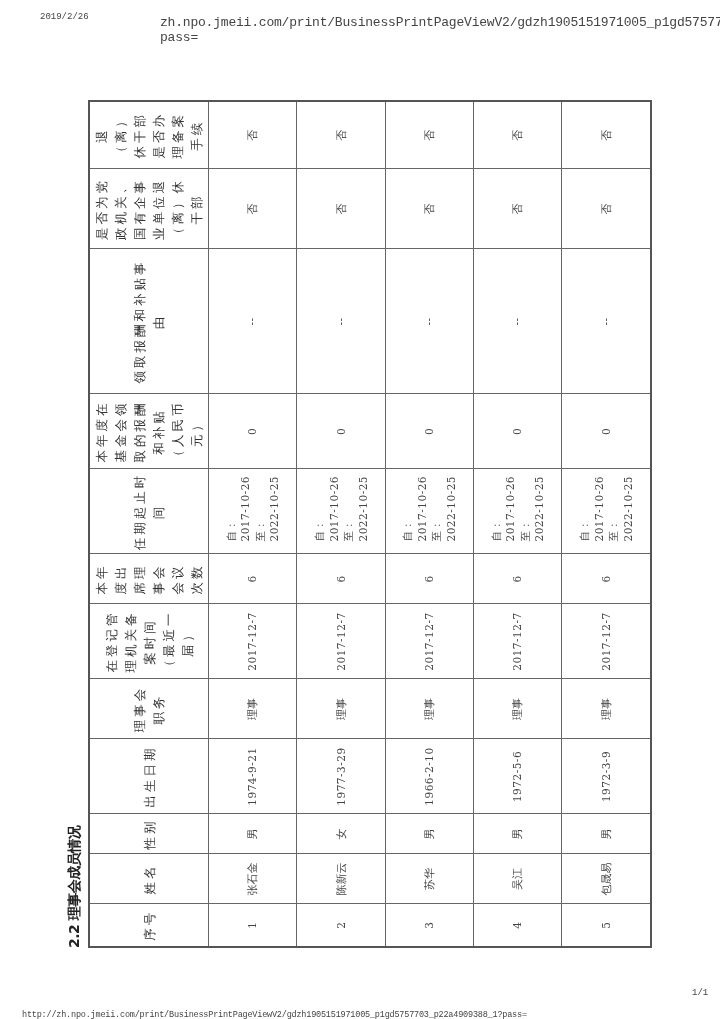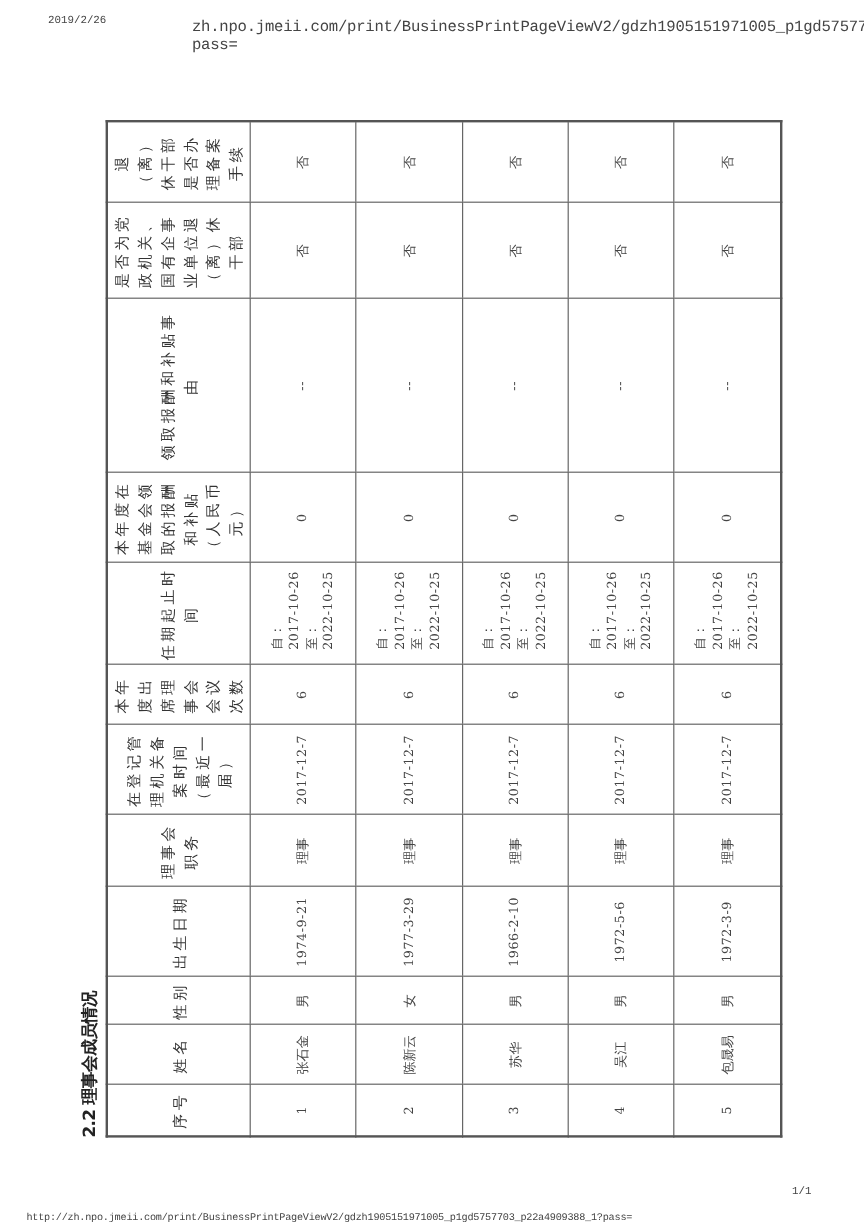--- a/index.html
+++ b/index.html
@@ -20,21 +20,21 @@
       position: absolute; left: 160px; top: 15px;
       font-family: "Liberation Mono", "DejaVu Sans Mono", monospace;
       font-size: 13px; color: #444; letter-spacing: -0.2px;
     }
     .ftr-url {
       position: absolute; left: 22px; top: 1010px;
       font-family: "Liberation Mono", "DejaVu Sans Mono", monospace;
       font-size: 8.5px; color: #444; letter-spacing: -0.2px;
     }
     .ftr-page {
-      position: absolute; left: 660px; top: 988px;
+      position: absolute; left: 692px; top: 988px;
       font-family: "Liberation Mono", "DejaVu Sans Mono", monospace;
       font-size: 9px; color: #444;
     }
     
     .rot {
       position: absolute;
       left: 60px; top: 948px;
       width: 846px; height: 594px;
       transform-origin: 0 0;
       transform: rotate(-90deg);

